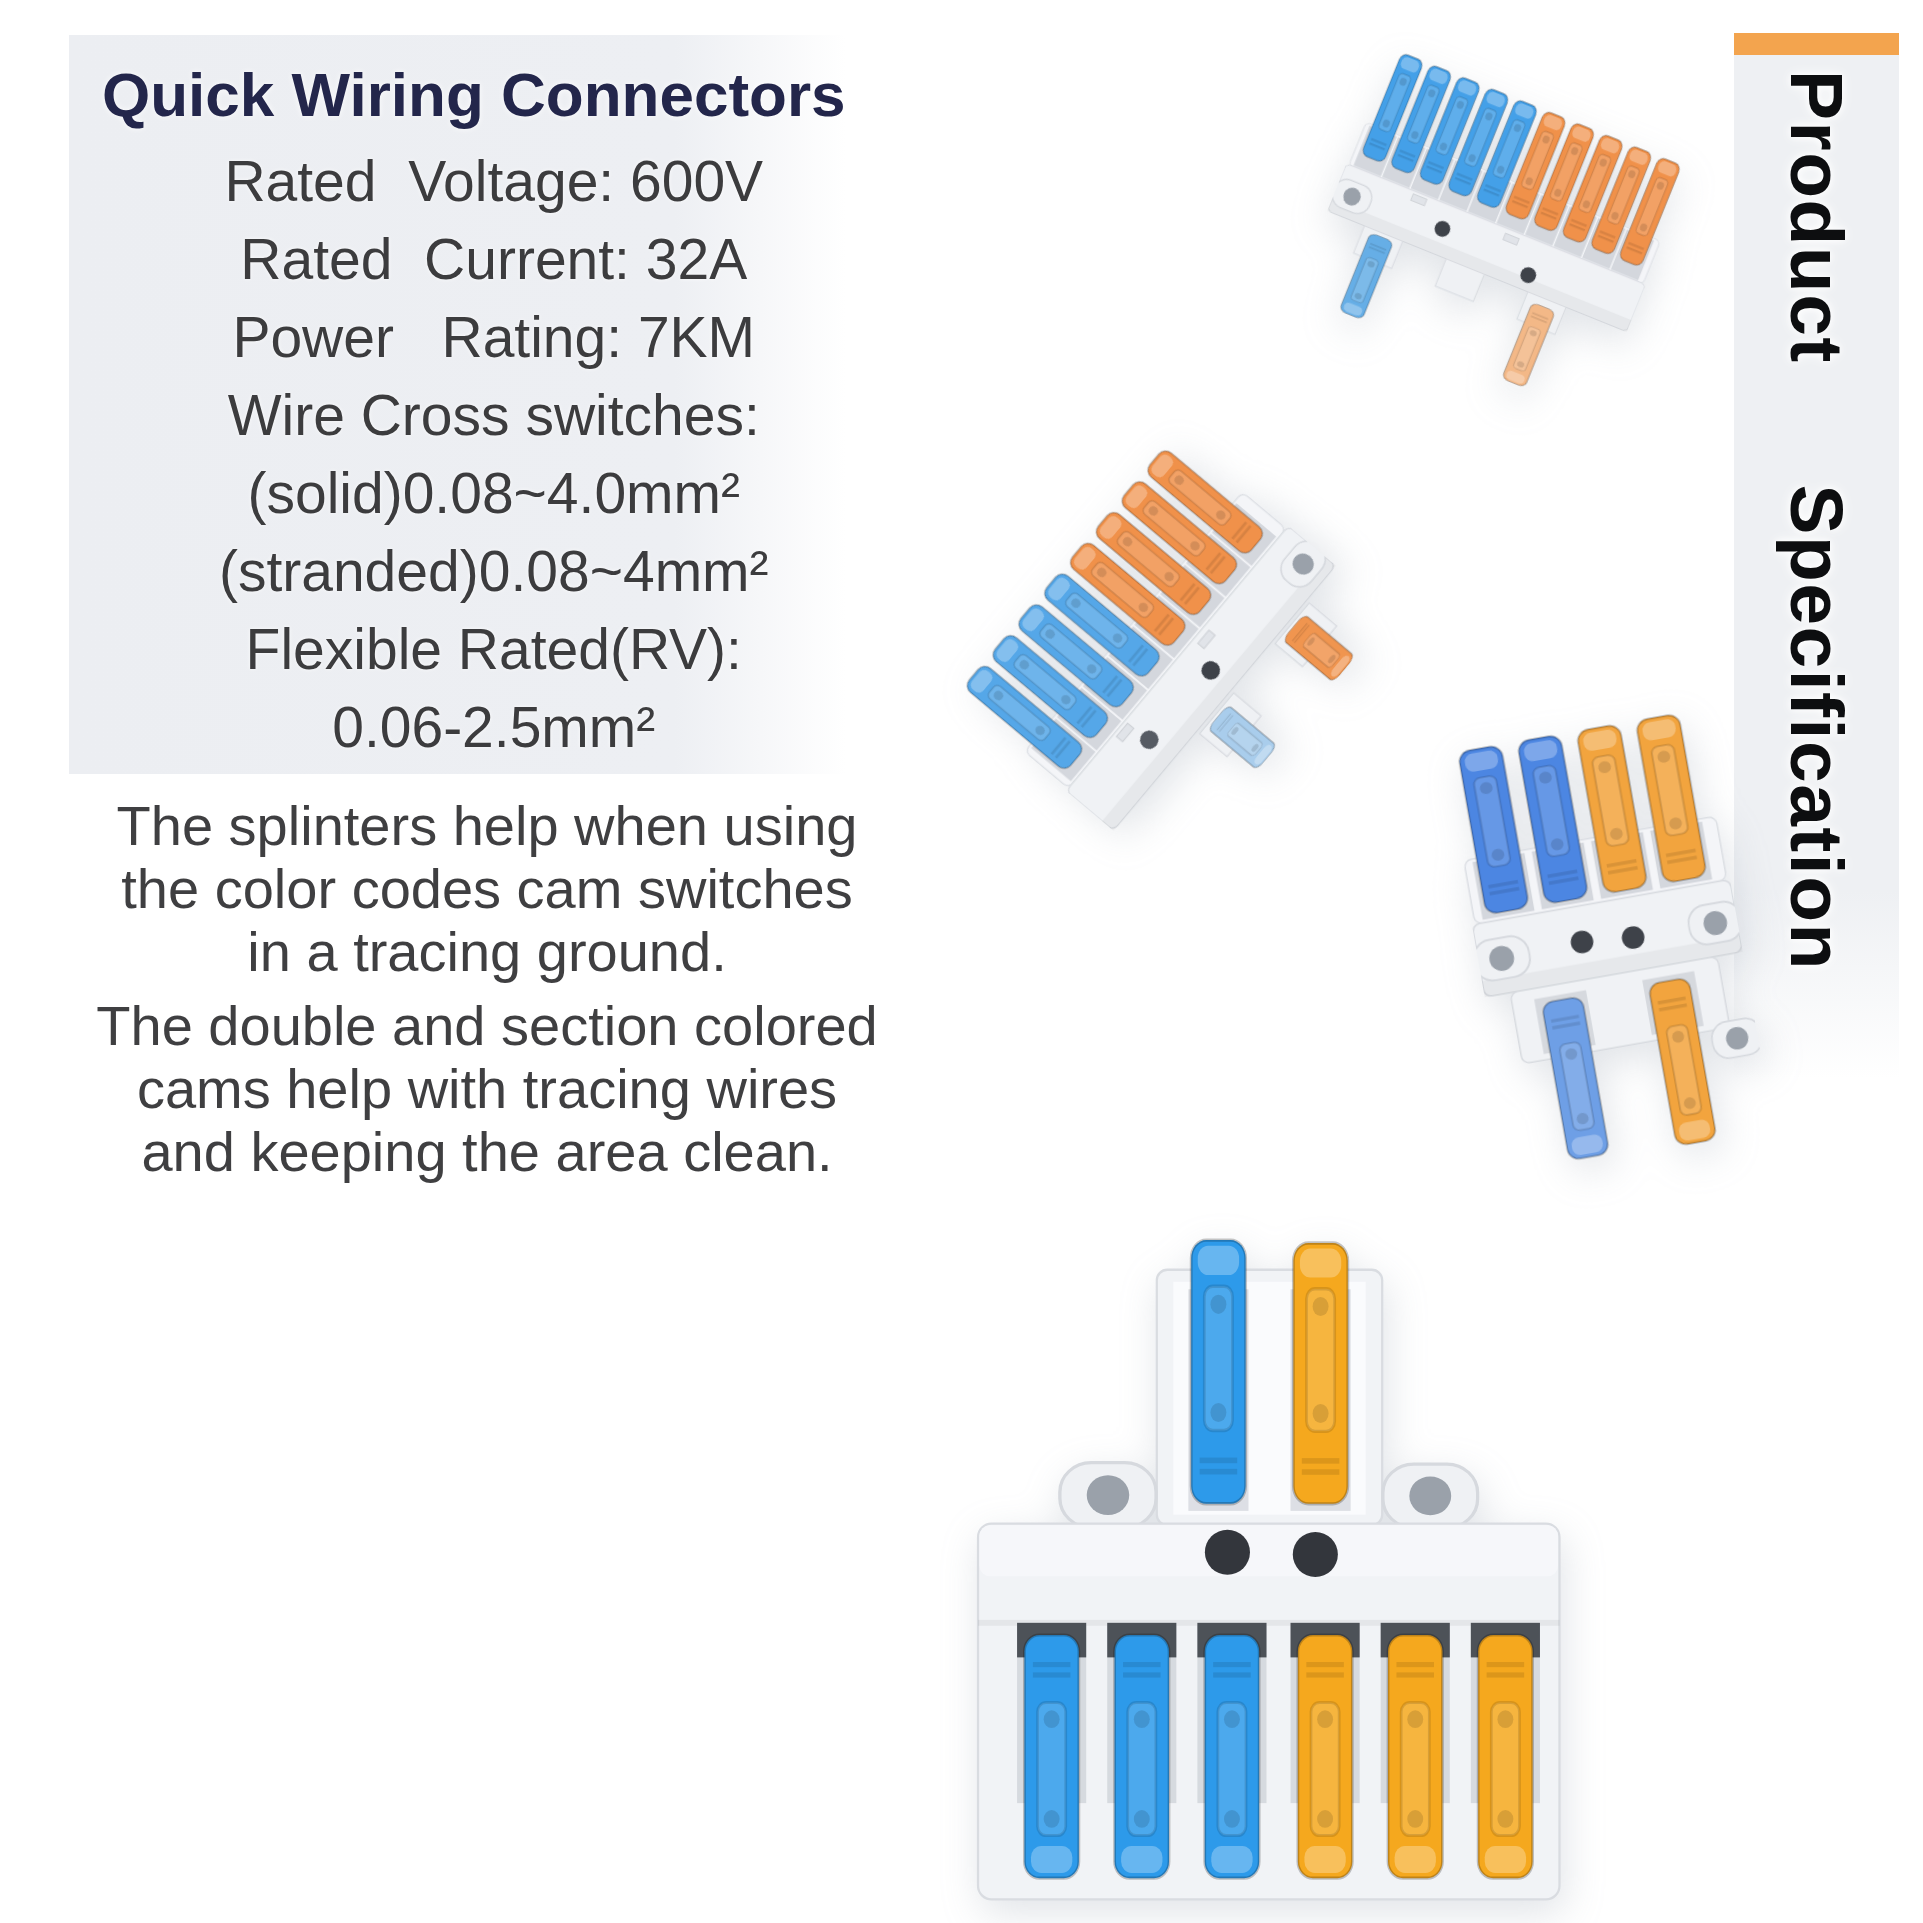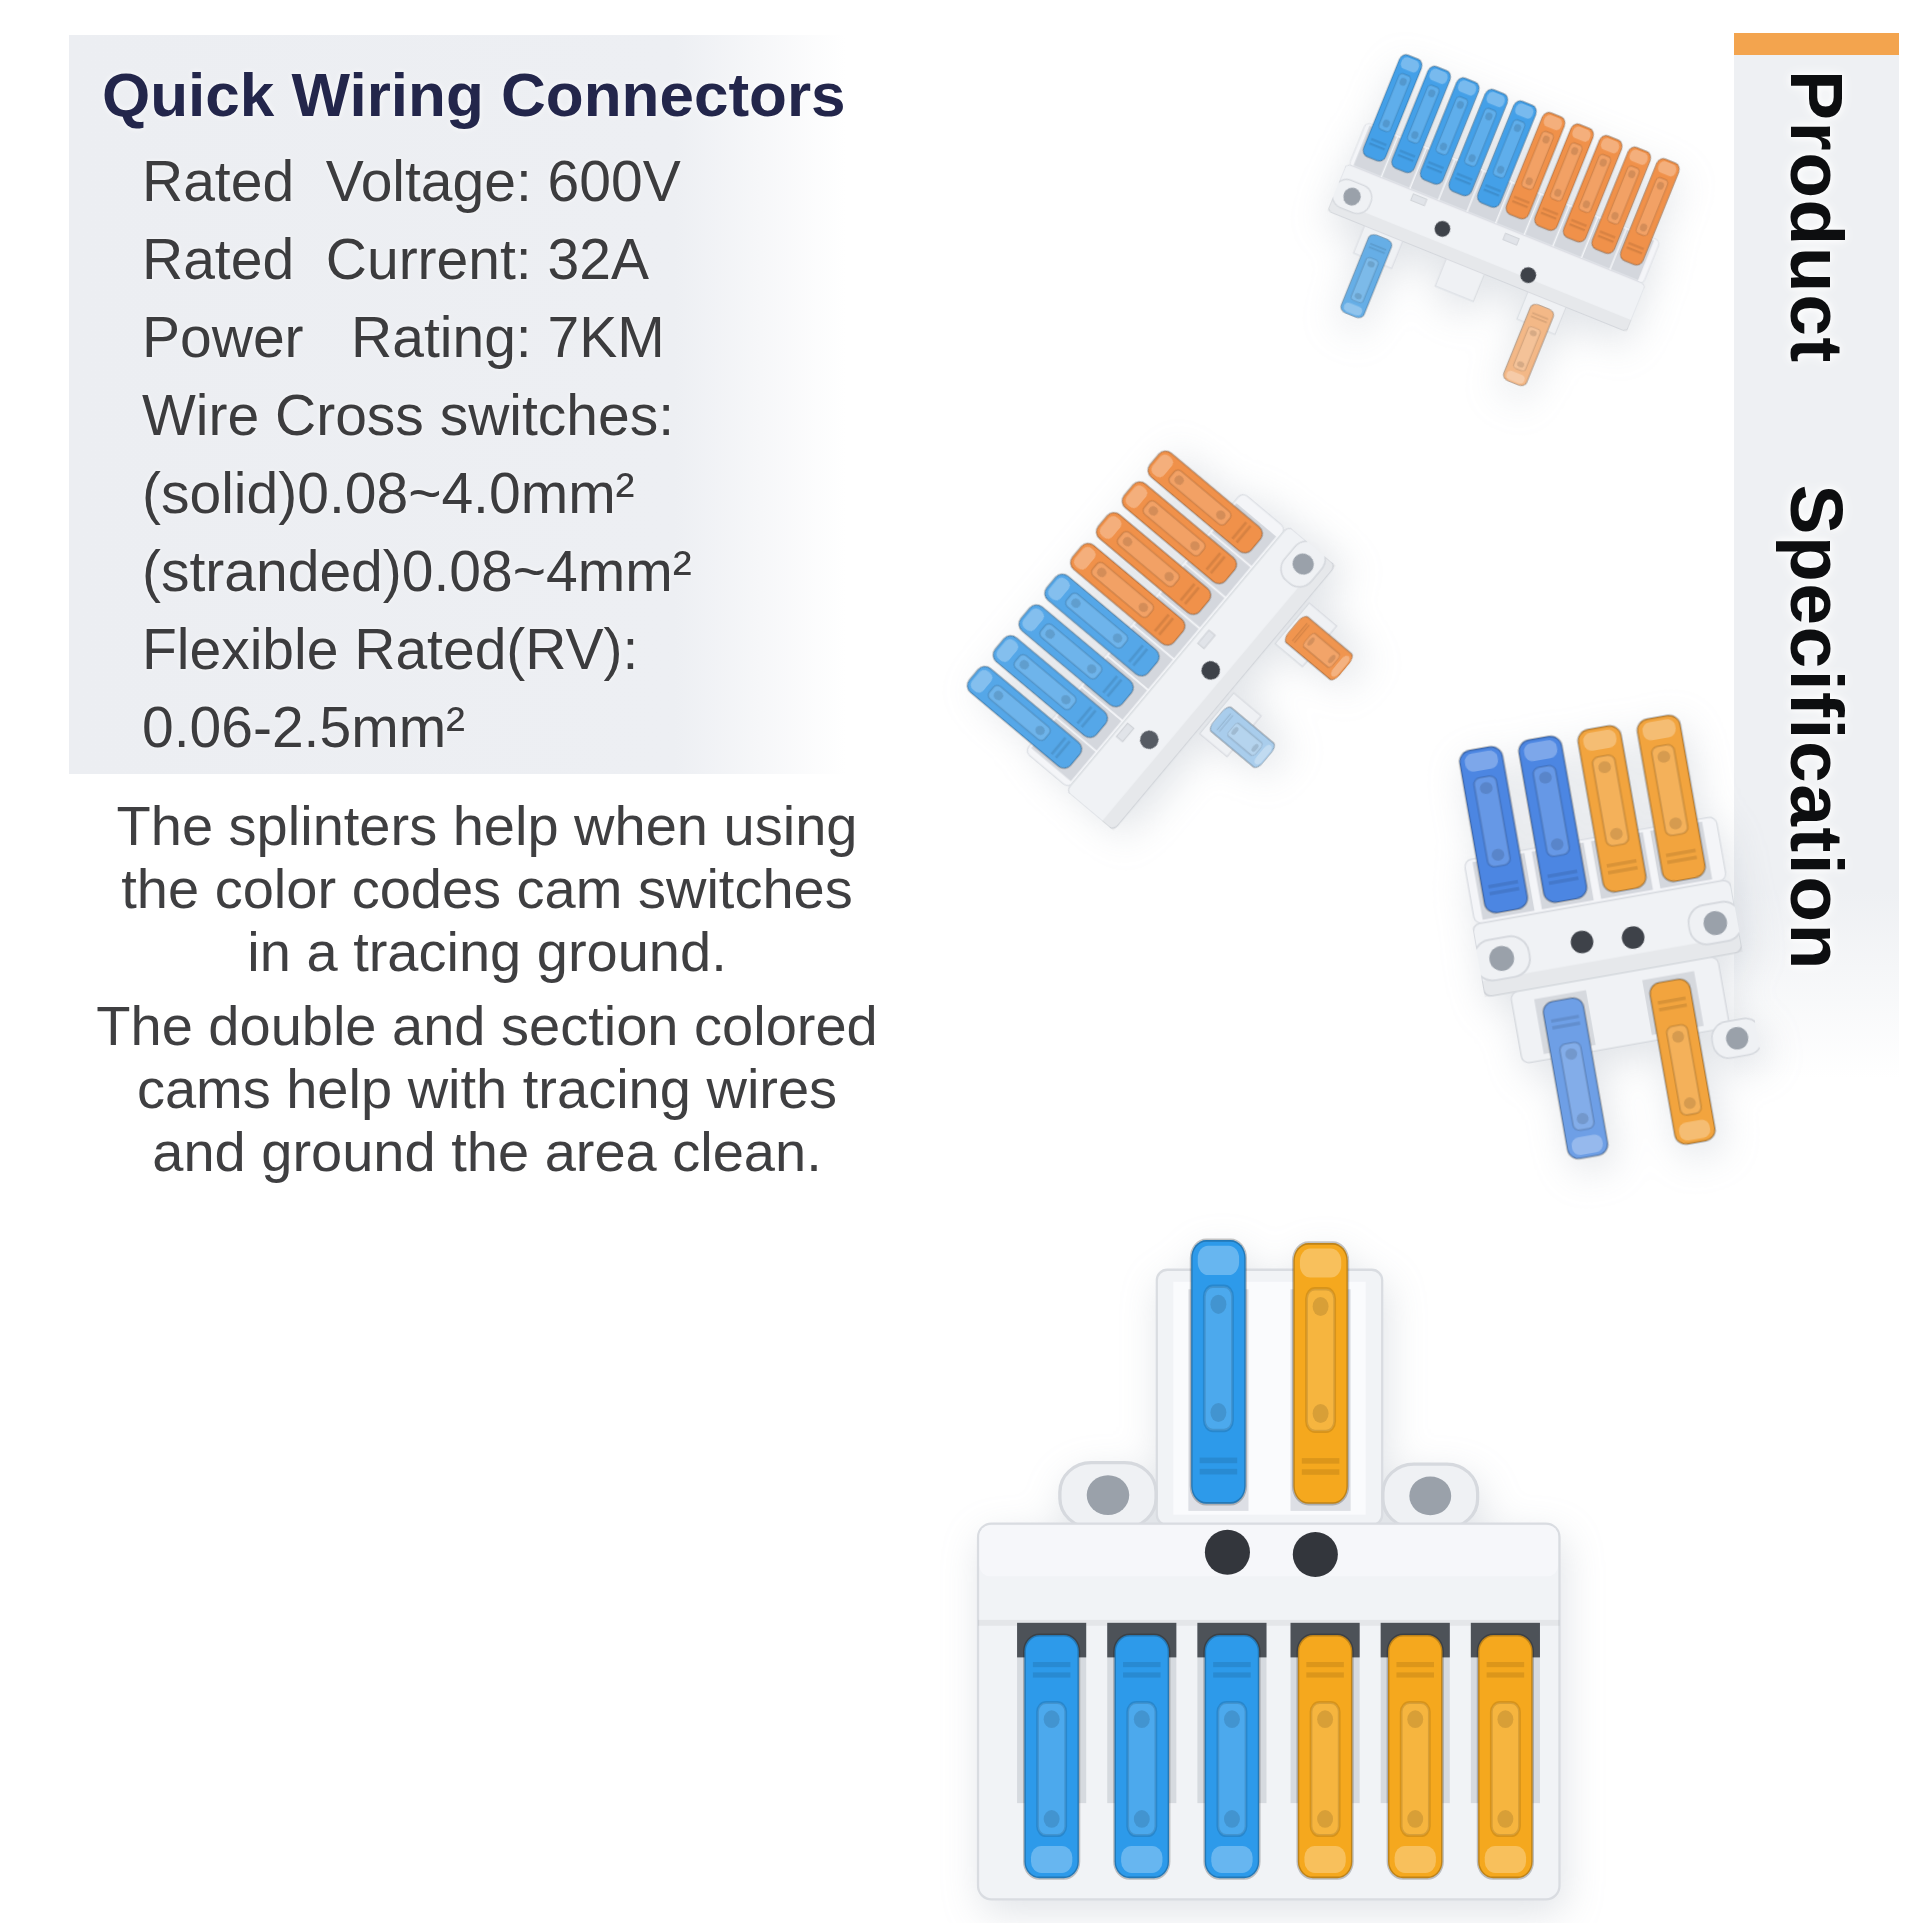--- a/index.html
+++ b/index.html
@@ -13,21 +13,21 @@
   .canvas{
     position:relative;width:1924px;height:1924px;background:#ffffff;overflow:hidden;
     font-family:"Liberation Sans", sans-serif;
   }
   
   .spec-panel{position:absolute;left:69px;top:35px;width:763px;height:739px;display:flex;}
   .accent-bar-left{width:23px;height:100%;background:var(--accent-orange);}
   .spec-content{
     flex:1;
     background:linear-gradient(90deg,#ECEEF2 0%,#EDEFF3 78%,rgba(250,251,252,0) 100%);
-    padding:25.6px 0 0 33px;box-sizing:border-box;
+    padding:25.6px 0 0 33px;box-sizing:border-box;text-align:center;
   }
   .spec-title{
     font-size:62px;font-weight:bold;color:var(--title-navy);
     line-height:68px;margin:0 0 13.5px 0;white-space:pre;
     text-shadow:0 0 6px rgba(255,255,255,.9);
   }
   .spec-line{
     font-size:57px;color:var(--text-dark);line-height:78px;white-space:pre;
     text-shadow:0 0 4.5px rgba(255,255,255,.8);
     margin-left:40px;
@@ -97,21 +97,21 @@
 
   <div class="description">
     <div class="para">
       <div class="para-line">The splinters help when using</div>
       <div class="para-line">the color codes cam switches</div>
       <div class="para-line">in a tracing ground.</div>
     </div>
     <div class="para">
       <div class="para-line">The double and section colored</div>
       <div class="para-line">cams help with tracing wires</div>
-      <div class="para-line">and ground the area clean.</div>
+      <div class="para-line">and keeping the area clean.</div>
     </div>
   </div>
 
   <div class="side-panel">
     <div class="accent-bar-top"></div>
     <div class="side-body">
       <div class="side-title">Product  Specification</div>
     </div>
   </div>
 

